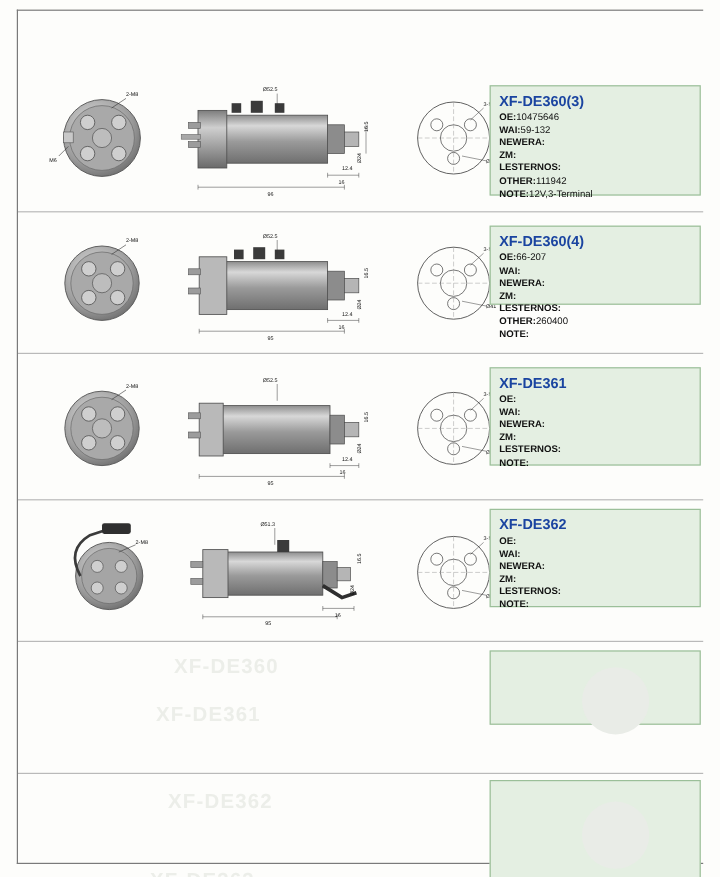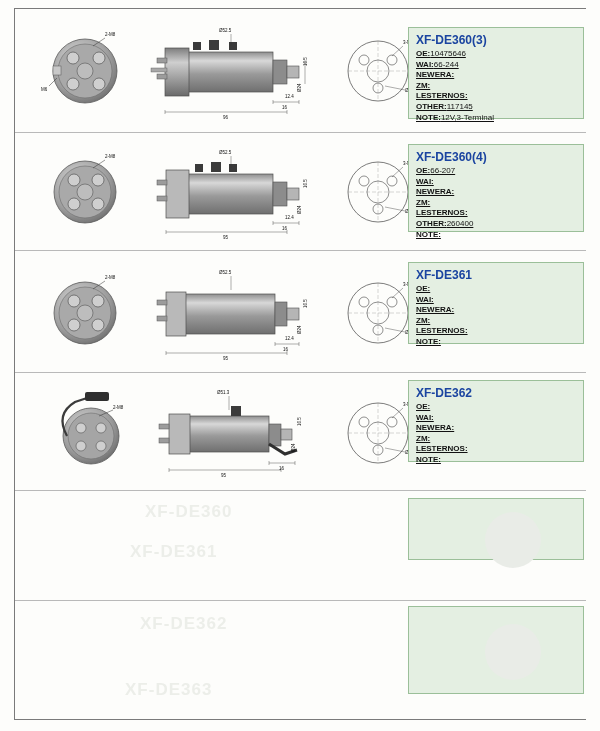--- a/index.html
+++ b/index.html
@@ -47,20 +47,21 @@
     width: 572px;
     height: 1px;
     background: #7a7a7a;
   }
 
   .row {
     position: absolute;
     left: 15px;
     width: 571px;
     border-bottom: 1px solid #b9b9b9;
+    margin-top: 44px;
   }
 
   
   .info {
     position: absolute;
     width: 176px;
     background: #e4efe2;
     border: 1px solid #9bbf99;
     box-sizing: border-box;
     padding: 4px 6px 5px 7px;
@@ -71,21 +72,20 @@
   .info .title {
     color: #1a44a0;
     font-weight: bold;
     font-size: 12px;
     line-height: 16px;
     margin-bottom: 1px;
   }
   .info .line {
     font-weight: bold;
     white-space: nowrap;
-    text-decoration: underline;
   }
   .info .line .val {
     font-weight: normal;
   }
   .info.empty { }
 
   
   .draw {
     position: absolute;
     left: 18px;
@@ -182,25 +182,25 @@
           <text x="370" y="28">3-M8</text>
           <line x1="352" y1="70" x2="372" y2="74" stroke="#333" stroke-width="0.4"></line>
           <text x="372" y="76">Ø41</text>
         </g>
       </svg>
     </div>
 
     <div class="info" style="left:393px;top:19px;height:92px;">
       <div class="title">XF-DE360(3)</div>
       <div class="line"><span>OE:</span><span class="val">10475646</span></div>
-      <div class="line"><span>WAI:</span><span class="val">66-244</span></div>
+      <div class="line"><span>WAI:</span><span class="val">59-132</span></div>
       <div class="line"><span>NEWERA:</span><span class="val"></span></div>
       <div class="line"><span>ZM:</span><span class="val"></span></div>
       <div class="line"><span>LESTERNOS:</span><span class="val"></span></div>
-      <div class="line"><span>OTHER:</span><span class="val">117145</span></div>
+      <div class="line"><span>OTHER:</span><span class="val">111942</span></div>
       <div class="line"><span>NOTE:</span><span class="val">12V,3-Terminal</span></div>
     </div>
   </div>
 
   <div class="row" style="top:132px;height:118px;">
     <div class="draw" style="top:6px;">
       <svg width="390" height="108" viewBox="0 0 390 108">
         <defs>
           <linearGradient id="bodyg2" x1="0" y1="0" x2="0" y2="1">
             <stop offset="0%" stop-color="#8e8e8e"></stop>
@@ -255,21 +255,21 @@
           <line x1="315" y1="54" x2="375" y2="54" stroke="#777" stroke-width="0.3" stroke-dasharray="4,2"></line>
           <line x1="345" y1="24" x2="345" y2="84" stroke="#777" stroke-width="0.3" stroke-dasharray="4,2"></line>
           <line x1="359" y1="39" x2="370" y2="29" stroke="#333" stroke-width="0.4"></line>
           <text x="370" y="27">3-M8</text>
           <line x1="352" y1="69" x2="372" y2="73" stroke="#333" stroke-width="0.4"></line>
           <text x="372" y="75">Ø41</text>
         </g>
       </svg>
     </div>
 
-    <div class="info" style="left:393px;top:12px;height:88px;">
+    <div class="info" style="left:393px;top:12px;height:66px;">
       <div class="title">XF-DE360(4)</div>
       <div class="line"><span>OE:</span><span class="val">66-207</span></div>
       <div class="line"><span>WAI:</span><span class="val"></span></div>
       <div class="line"><span>NEWERA:</span><span class="val"></span></div>
       <div class="line"><span>ZM:</span><span class="val"></span></div>
       <div class="line"><span>LESTERNOS:</span><span class="val"></span></div>
       <div class="line"><span>OTHER:</span><span class="val">260400</span></div>
       <div class="line"><span>NOTE:</span><span class="val"></span></div>
     </div>
   </div>

